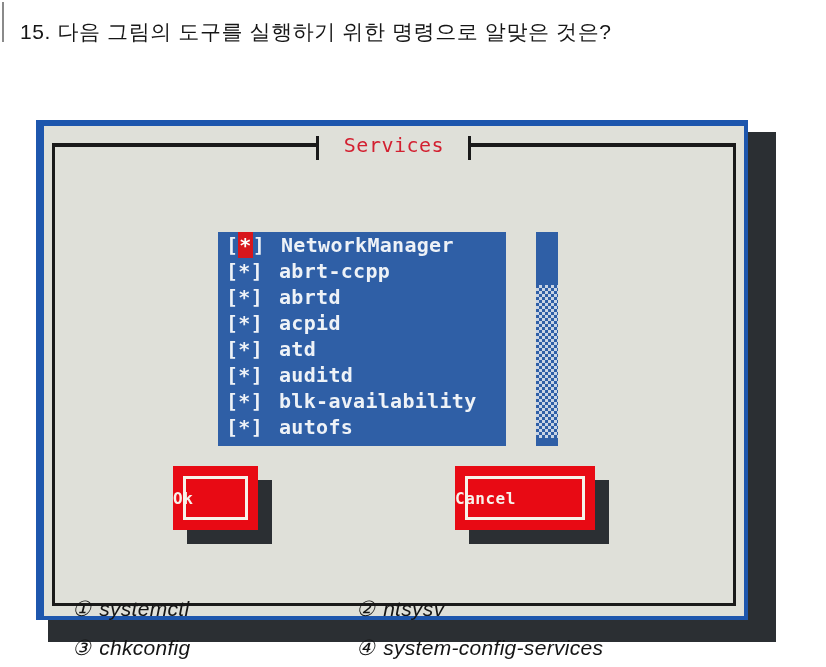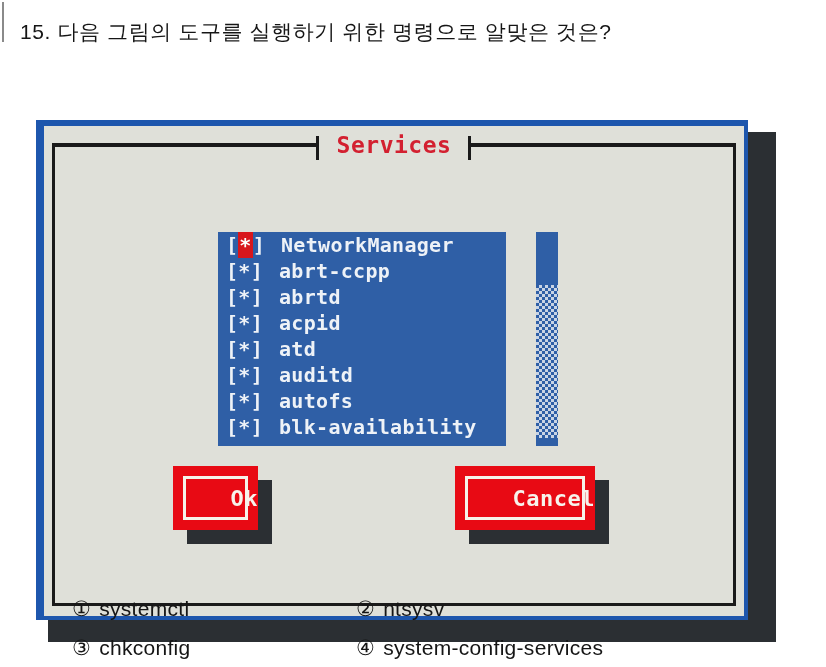--- a/index.html
+++ b/index.html
@@ -130,22 +130,22 @@
     height: 9px;
     background: #dfe0d9;
   }
   #dialog-title {
     position: absolute;
     left: 302px;
     top: 72px;
     width: 148px;
     text-align: center;
     font-family: "DejaVu Sans Mono", monospace;
-    font-weight: bold;
-    font-size: 23px;
+    font-weight: normal;
+    font-size: 20px;
     color: #d32030;
     letter-spacing: 0.5px;
     line-height: 26px;
   }
 
   
   #prompt-text {
     position: absolute;
     left: 52px;
     top: 124px;
@@ -247,37 +247,38 @@
     bottom: 10px;
     border: 3px solid #f6f2ea;
     box-sizing: border-box;
   }
   .btn-label {
     position: absolute;
     left: 0;
     right: 0;
     top: 50%;
     transform: translateY(-50%);
-    text-align: right;
+    text-align: left;
     font-family: "DejaVu Sans Mono", monospace;
     font-weight: bold;
-    font-size: 22px;
+    font-size: 16px;
     color: #f7f3ec;
     letter-spacing: 0.5px;
   }
   #ok-button   { left: 155px; top: 406px; width: 85px;  height: 64px; }
   #cancel-button { left: 437px; top: 406px; width: 140px; height: 64px; }
 
   
   .option {
     position: absolute;
     font-size: 21px;
     color: #151515;
     white-space: nowrap;
     letter-spacing: 0.3px;
+    font-style: italic;
   }
   .option .num { margin-right: 8px; }
   #option-1 { left: 72px;  top: 597px; }
   #option-2 { left: 356px; top: 597px; }
   #option-3 { left: 72px;  top: 636px; }
   #option-4 { left: 356px; top: 636px; }
 </style>
 </head>
 <body>
 
@@ -299,22 +300,22 @@
   <div id="dialog-title">Services</div>
 
 
   <div id="service-list">
       <div class="service-row selected"><span class="svc-box">[</span><span class="svc-star">*</span><span class="svc-box">]</span><span class="svc-name">NetworkManager</span></div>
       <div class="service-row"><span class="svc-box">[</span><span class="svc-star">*</span><span class="svc-box">]</span><span class="svc-name">abrt-ccpp</span></div>
       <div class="service-row"><span class="svc-box">[</span><span class="svc-star">*</span><span class="svc-box">]</span><span class="svc-name">abrtd</span></div>
       <div class="service-row"><span class="svc-box">[</span><span class="svc-star">*</span><span class="svc-box">]</span><span class="svc-name">acpid</span></div>
       <div class="service-row"><span class="svc-box">[</span><span class="svc-star">*</span><span class="svc-box">]</span><span class="svc-name">atd</span></div>
       <div class="service-row"><span class="svc-box">[</span><span class="svc-star">*</span><span class="svc-box">]</span><span class="svc-name">auditd</span></div>
+      <div class="service-row"><span class="svc-box">[</span><span class="svc-star">*</span><span class="svc-box">]</span><span class="svc-name">blk-availability</span></div>
       <div class="service-row"><span class="svc-box">[</span><span class="svc-star">*</span><span class="svc-box">]</span><span class="svc-name">autofs</span></div>
-      <div class="service-row"><span class="svc-box">[</span><span class="svc-star">*</span><span class="svc-box">]</span><span class="svc-name">blk-availability</span></div>
     </div>
 
   <div id="list-scrollbar">
     <div id="scroll-trough"></div>
     <div id="scroll-thumb"></div>
   </div>
 
   <div class="btn-wrap" id="ok-button">
     <div class="btn-shadow"></div>
     <div class="btn-face"></div>

